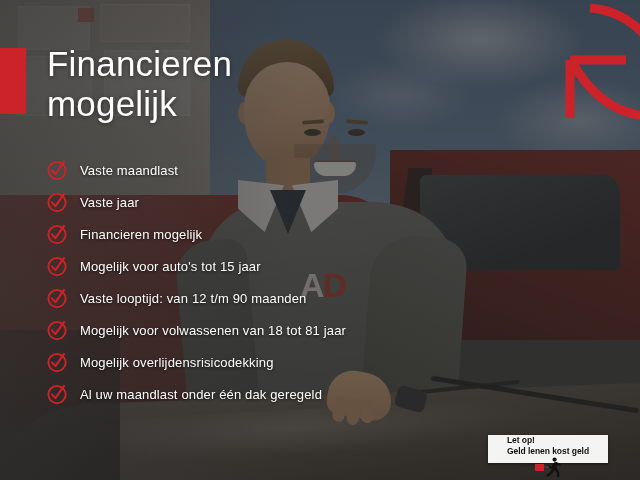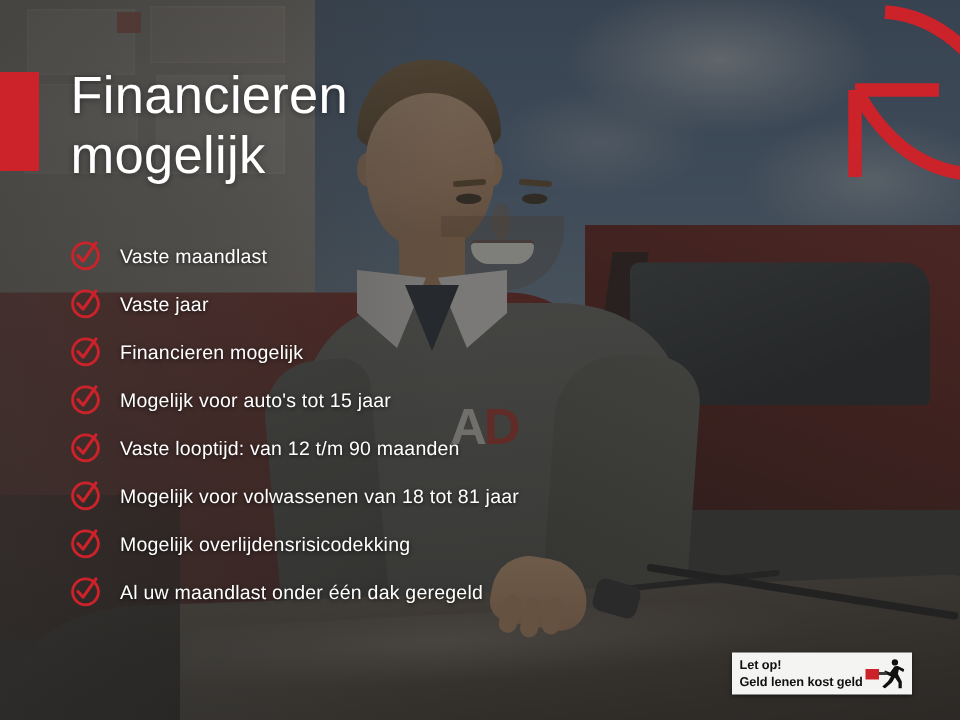--- a/index.html
+++ b/index.html
@@ -215,20 +215,21 @@
 
   
   .warning-badge {
     position: absolute; left: 488px; top: 435px;
     width: 120px; height: 28px;
     background: #f4f4f2;
     display: flex; align-items: center;
     padding: 0 5px;
     box-sizing: border-box;
     box-shadow: 0 1px 3px rgba(0,0,0,.5);
+    flex-direction: column;
   }
   .warn-text {
     color: #111; font-size: 8.5px; font-weight: 700;
     line-height: 11px; letter-spacing: -.05px;
     white-space: pre-line;
     flex: 1;
   }
   .warn-icons { display: flex; align-items: center; gap: 1px; }
   .warn-red-box {
     width: 9px; height: 7px; background: #cc2229; position: relative;

